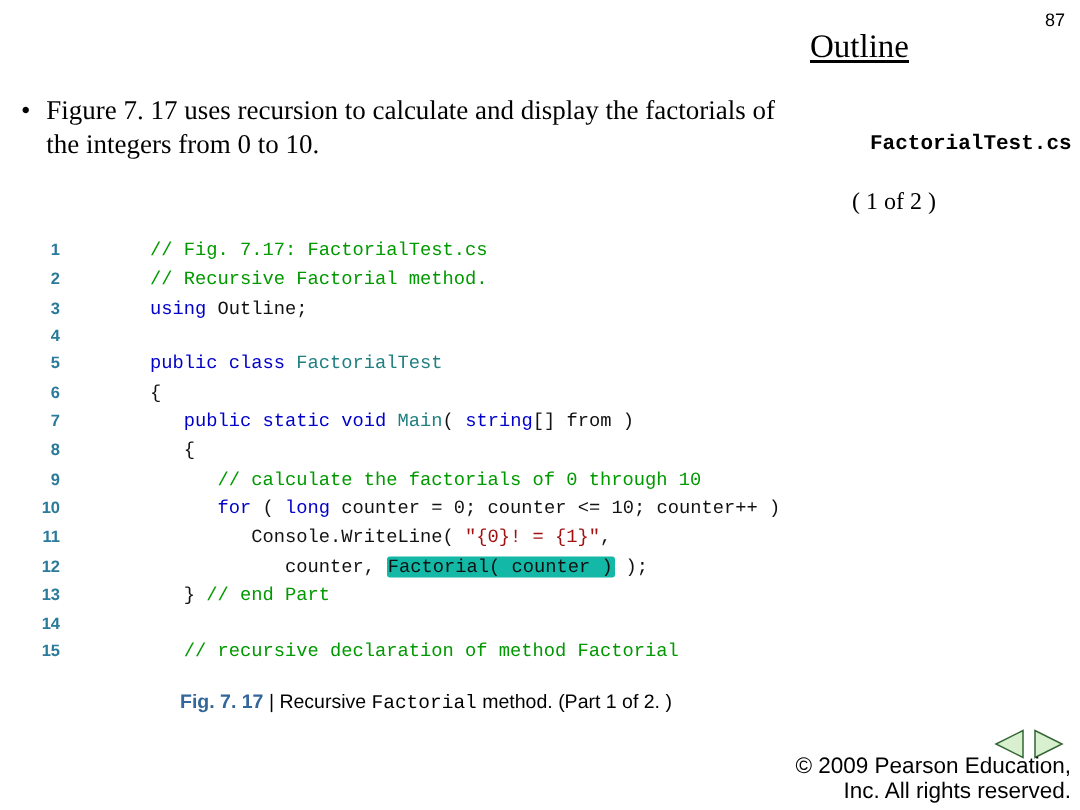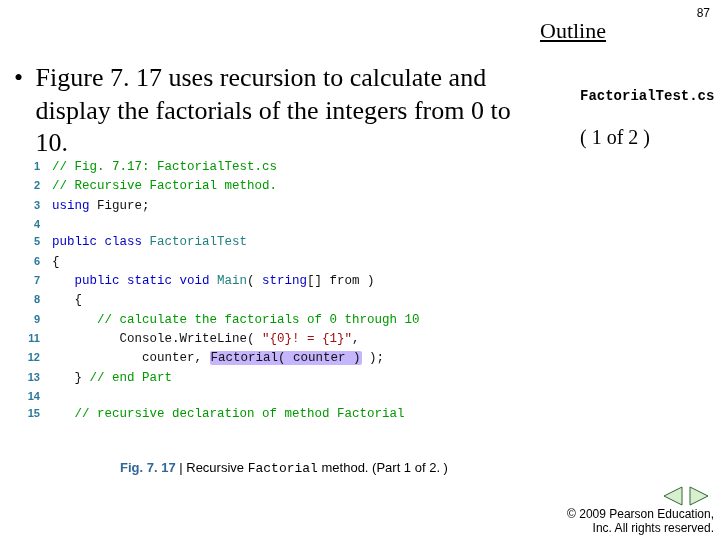--- a/index.html
+++ b/index.html
@@ -24,21 +24,21 @@
     top: 18px;
     left: 540px;
     font-size: 22px;
     text-decoration: underline;
   }
   .bullet-row {
     position: absolute;
     top: 62px;
     left: 14px;
     right: 100px;
-    font-size: 26px;
+    font-size: 18px;
     line-height: 1.25;
   }
   .bullet-row .dot {
     display: inline-block;
     vertical-align: top;
     margin-right: 6px;
   }
   .bullet-row .txt {
     display: inline-block;
     width: 500px;
@@ -48,22 +48,22 @@
     position: absolute;
     top: 88px;
     left: 580px;
     font-family: "Courier New", monospace;
     font-weight: bold;
     font-size: 14px;
   }
   .part-label {
     position: absolute;
     top: 126px;
-    left: 580px;
-    font-size: 20px;
+    left: 568px;
+    font-size: 16px;
   }
   .code-block {
     position: absolute;
     top: 158px;
     left: 14px;
     width: 640px;
   }
   .code-line {
     display: flex;
     align-items: baseline;
@@ -75,28 +75,28 @@
   .ln {
     width: 26px;
     text-align: right;
     color: #2a7a9a;
     font-weight: bold;
     margin-right: 12px;
     user-select: none;
     font-family: Arial, sans-serif;
     font-size: 11px;
   }
-  .code { white-space: pre; }
+  .code { white-space: pre; margin-left: 48px; }
   .c-comment { color: #009900; }
   .c-kw      { color: #0000c8; }
   .c-type    { color: #208080; }
   .c-str     { color: #a01010; }
   .c-plain   { color: #111; }
   .hl {
-    background: #c4b5fd;
+    background: #14b8a6;
     border-radius: 2px;
     padding: 0 1px;
   }
   .caption {
     position: absolute;
     top: 460px;
     left: 120px;
     font-family: Arial, sans-serif;
     font-size: 13px;
   }
@@ -111,21 +111,21 @@
     position: absolute;
     bottom: 34px;
     right: 10px;
   }
   .nav svg { vertical-align: middle; }
   .copyright {
     position: absolute;
     bottom: 4px;
     right: 6px;
     font-family: Arial, sans-serif;
-    font-size: 12px;
+    font-size: 15px;
     text-align: right;
     line-height: 1.15;
   }
 </style>
 </head>
 <body>
 
 <div class="page-num">87</div>
 
 <div class="outline">Outline</div>
@@ -134,27 +134,28 @@
   <span class="dot">•</span>
   <span class="txt">Figure 7. 17 uses recursion to calculate and display the factorials of the integers from 0 to 10.</span>
 </div>
 
 <div class="file-label">FactorialTest.cs</div>
 <div class="part-label">( 1 of 2 )</div>
 
 <div class="code-block" id="code-block">
     <div class="code-line"><span class="ln">1</span><span class="code"><span class="c-comment">// Fig. 7.17: FactorialTest.cs</span></span></div>
     <div class="code-line"><span class="ln">2</span><span class="code"><span class="c-comment">// Recursive Factorial method.</span></span></div>
-    <div class="code-line"><span class="ln">3</span><span class="code"><span class="c-kw">using</span><span class="c-plain"> Figure;</span></span></div>
+    <div class="code-line"><span class="ln">3</span><span class="code"><span class="c-kw">using</span><span class="c-plain"> Outline;</span></span></div>
     <div class="code-line"><span class="ln">4</span><span class="code"></span></div>
     <div class="code-line"><span class="ln">5</span><span class="code"><span class="c-kw">public class</span><span class="c-plain"> </span><span class="c-type">FactorialTest</span></span></div>
     <div class="code-line"><span class="ln">6</span><span class="code"><span class="c-plain">{</span></span></div>
     <div class="code-line"><span class="ln">7</span><span class="code"><span class="c-plain">   </span><span class="c-kw">public static void</span><span class="c-plain"> </span><span class="c-type">Main</span><span class="c-plain">( </span><span class="c-kw">string</span><span class="c-plain">[] from )</span></span></div>
     <div class="code-line"><span class="ln">8</span><span class="code"><span class="c-plain">   {</span></span></div>
     <div class="code-line"><span class="ln">9</span><span class="code"><span class="c-plain">      </span><span class="c-comment">// calculate the factorials of 0 through 10</span></span></div>
+    <div class="code-line"><span class="ln">10</span><span class="code"><span class="c-plain">      </span><span class="c-kw">for</span><span class="c-plain"> ( </span><span class="c-kw">long</span><span class="c-plain"> counter = 0; counter &lt;= 10; counter++ )</span></span></div>
     <div class="code-line"><span class="ln">11</span><span class="code"><span class="c-plain">         Console.WriteLine( </span><span class="c-str">"{0}! = {1}"</span><span class="c-plain">,</span></span></div>
     <div class="code-line"><span class="ln">12</span><span class="code"><span class="c-plain">            counter, </span><span class="c-plain hl">Factorial( counter )</span><span class="c-plain"> );</span></span></div>
     <div class="code-line"><span class="ln">13</span><span class="code"><span class="c-plain">   } </span><span class="c-comment">// end Part</span></span></div>
     <div class="code-line"><span class="ln">14</span><span class="code"></span></div>
     <div class="code-line"><span class="ln">15</span><span class="code"><span class="c-plain">   </span><span class="c-comment">// recursive declaration of method Factorial</span></span></div>
   </div>
 
 <div class="caption">
   <span class="fig">Fig. 7. 17</span><span> | </span><span>Recursive </span><span class="mono">Factorial</span><span> method. (Part 1 of 2. )</span>
 </div>

